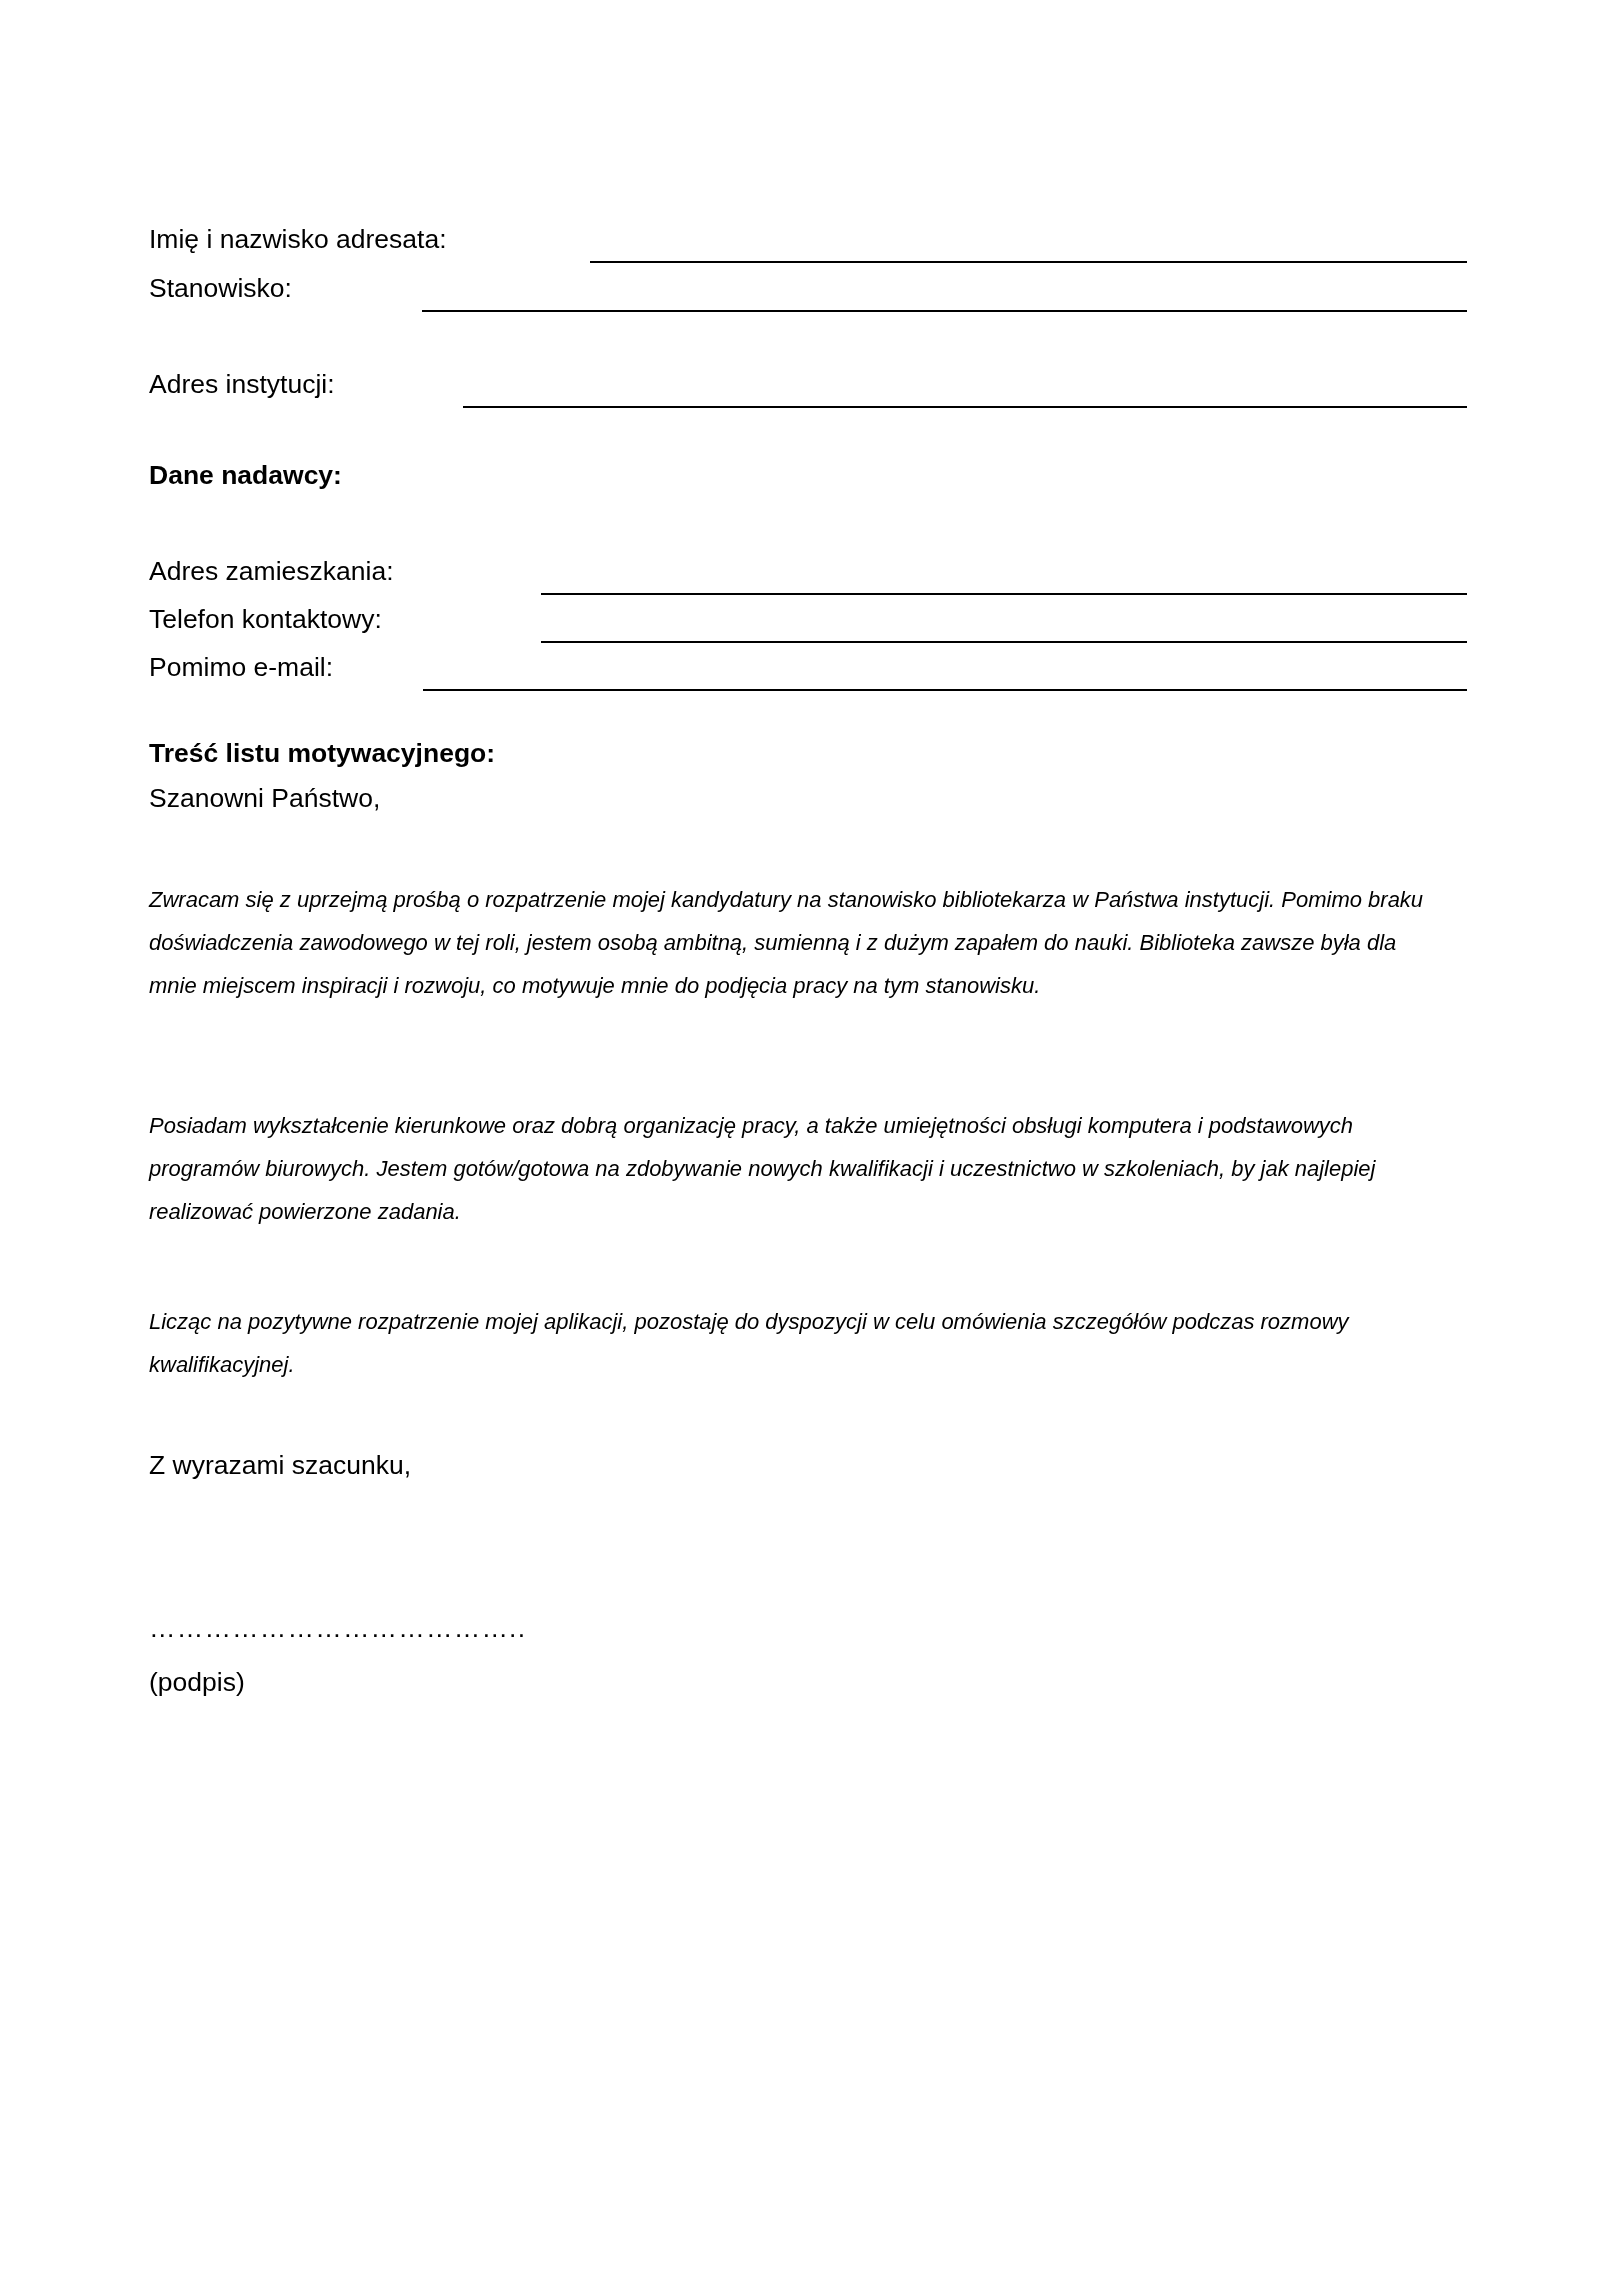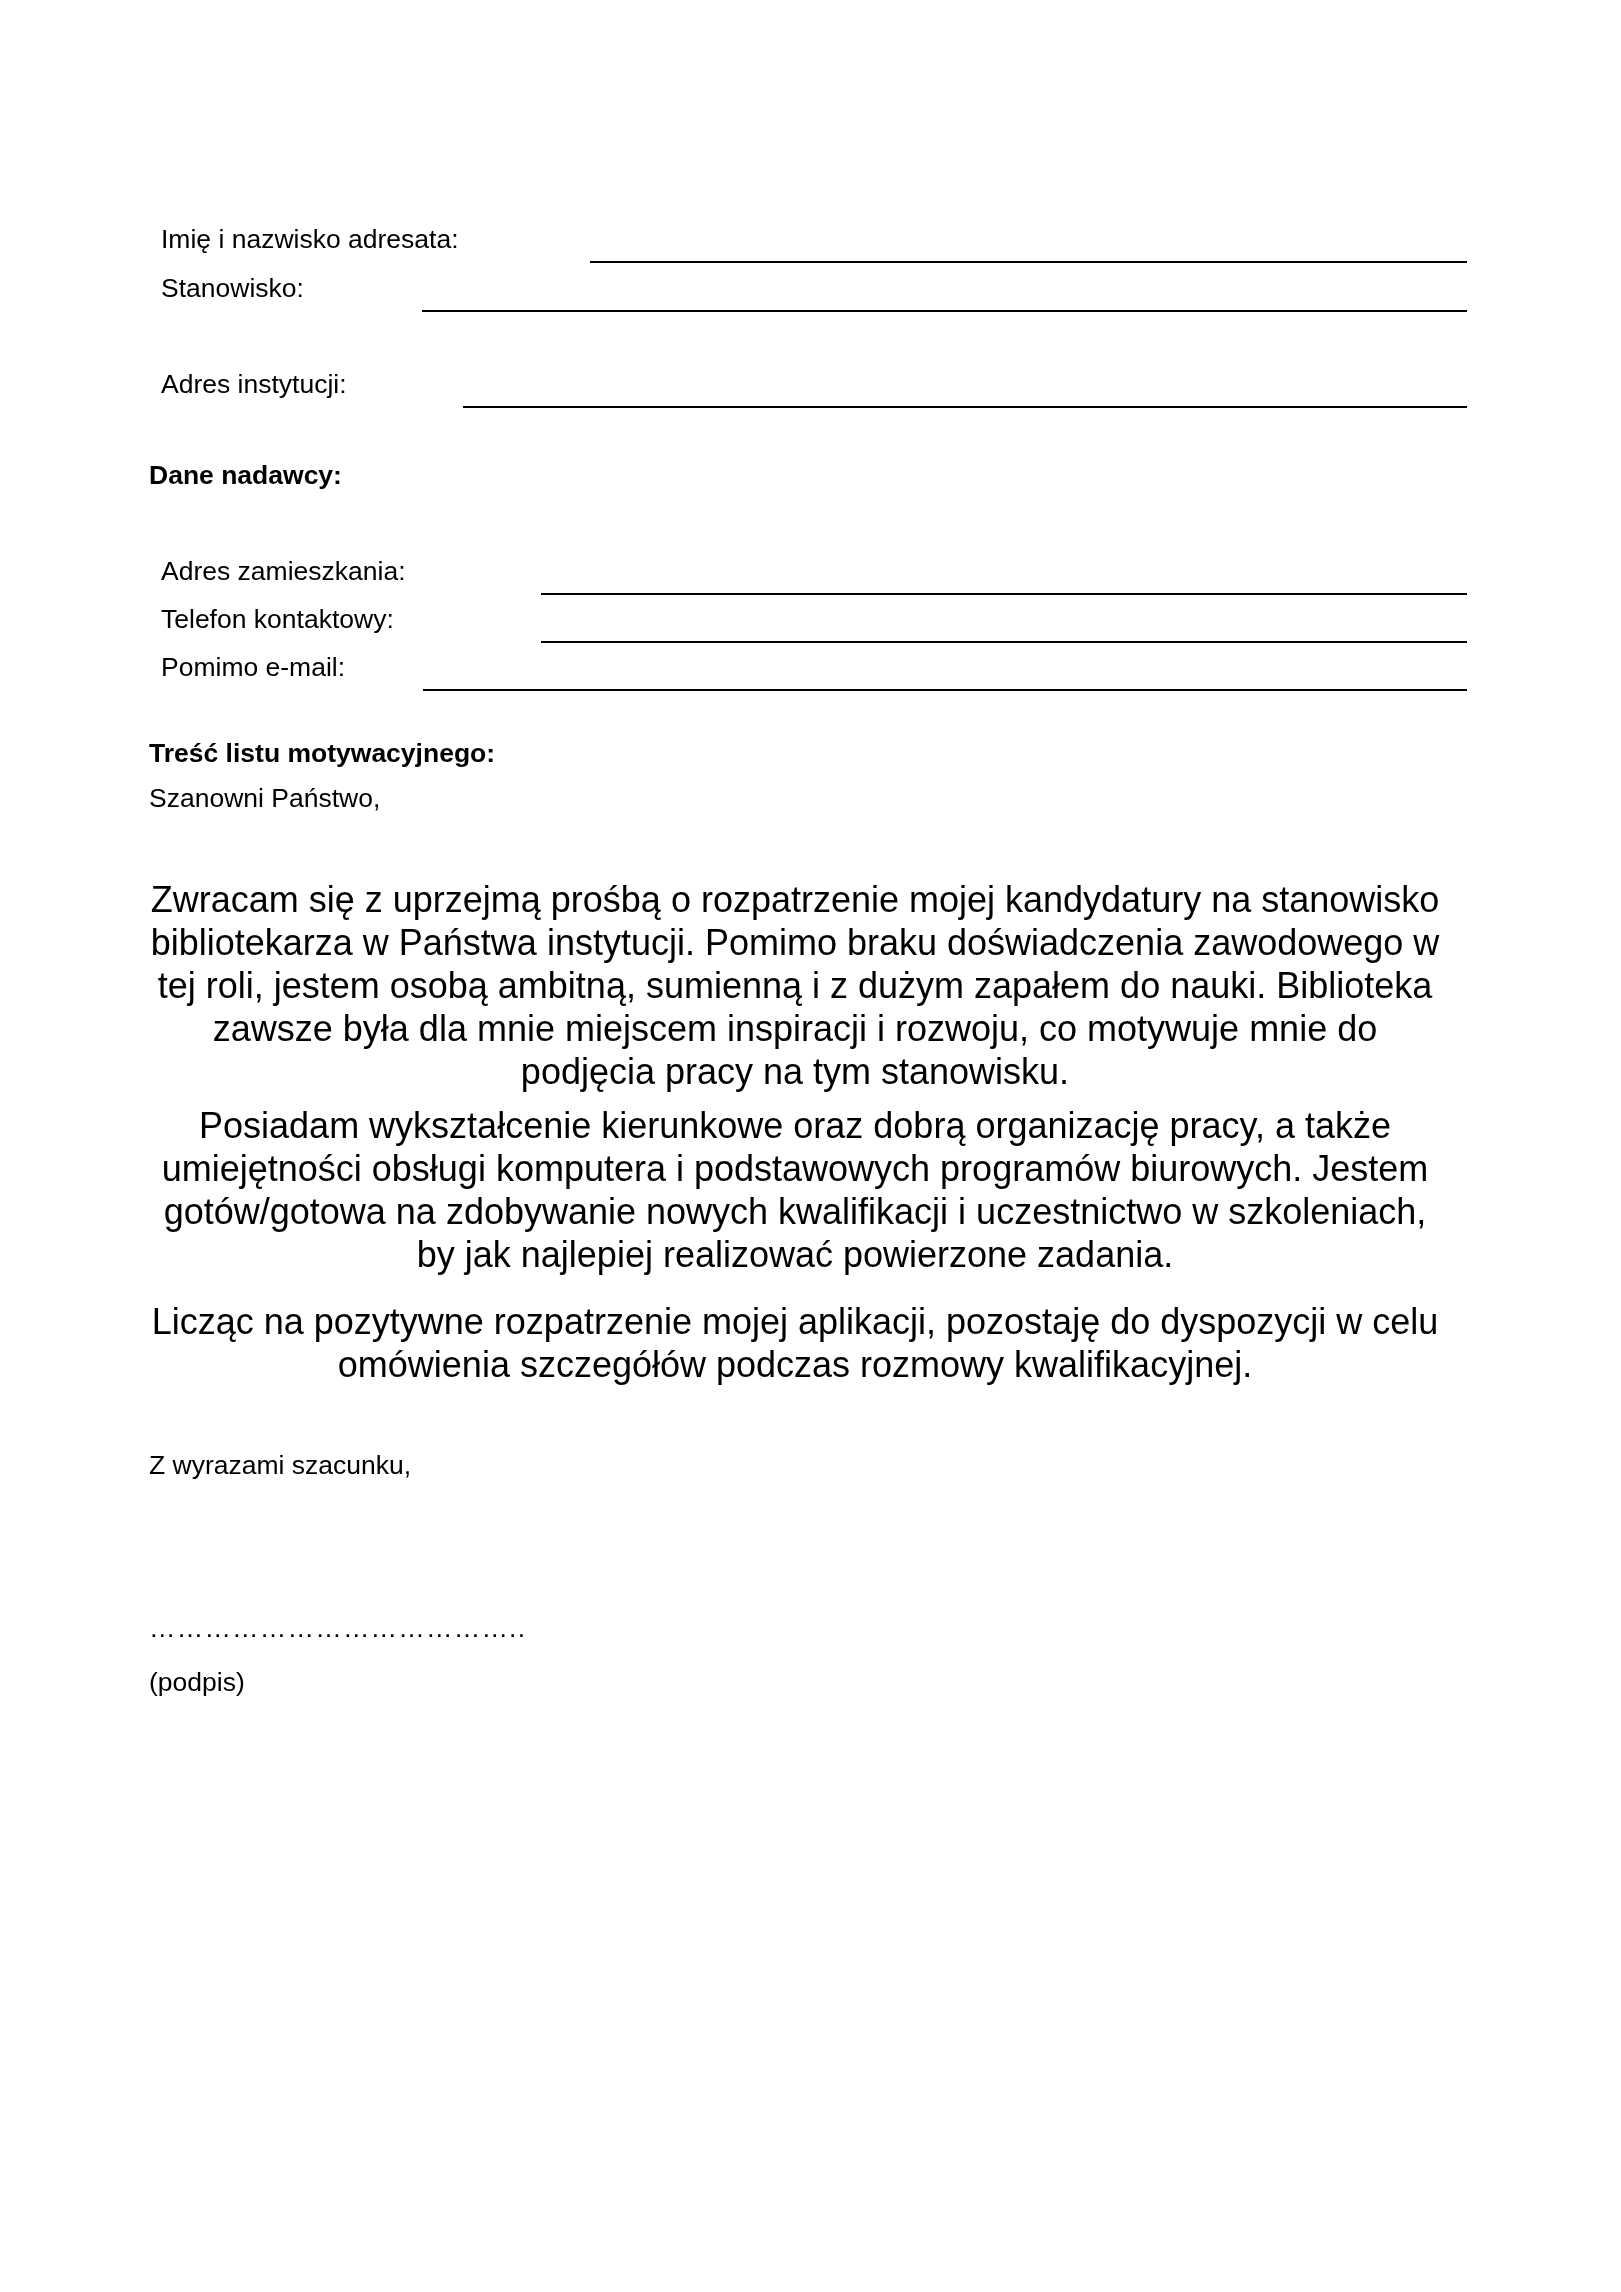--- a/index.html
+++ b/index.html
@@ -37,21 +37,21 @@
 
   
   .field-row {
     position: absolute;
     left: 149px;
     width: 1318px;
     height: 43px;
   }
   .field-label {
     position: absolute;
-    left: 12px;
+    left: 0;
     top: 0;
     font-size: 26.5px;
     line-height: 33px;
     white-space: nowrap;
   }
   .field-rule {
     position: absolute;
     right: 0;
     bottom: 2.9px;
     height: 0;
@@ -75,23 +75,24 @@
     font-size: 26.5px;
     line-height: 33px;
     white-space: nowrap;
   }
 
   
   .body-para {
     position: absolute;
     left: 149px;
     width: 1292px;
-    font-size: 36px;
+    font-size: 22px;
     line-height: 43px;
-    text-align: center;
+    text-align: left;
+    font-style: italic;
   }
 
   
   .signature-dots {
     position: absolute;
     left: 149px;
     font-size: 26.5px;
     line-height: 33px;
     letter-spacing: 1.2px;
     white-space: nowrap;

